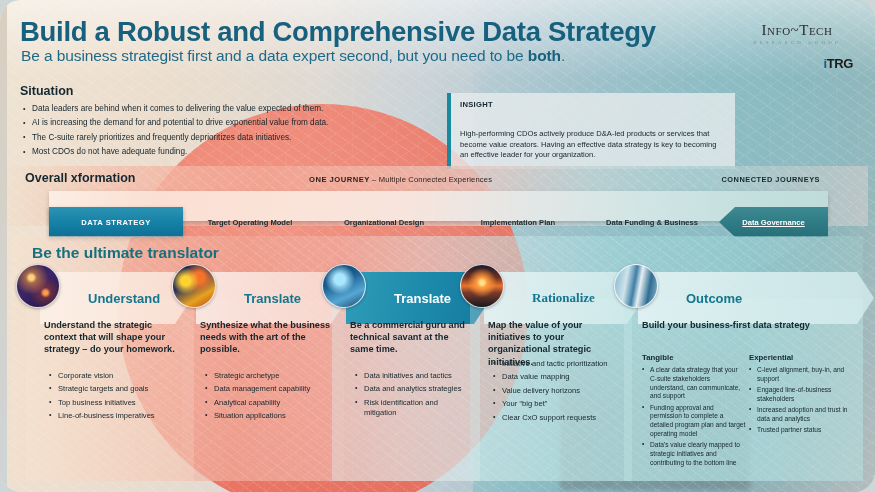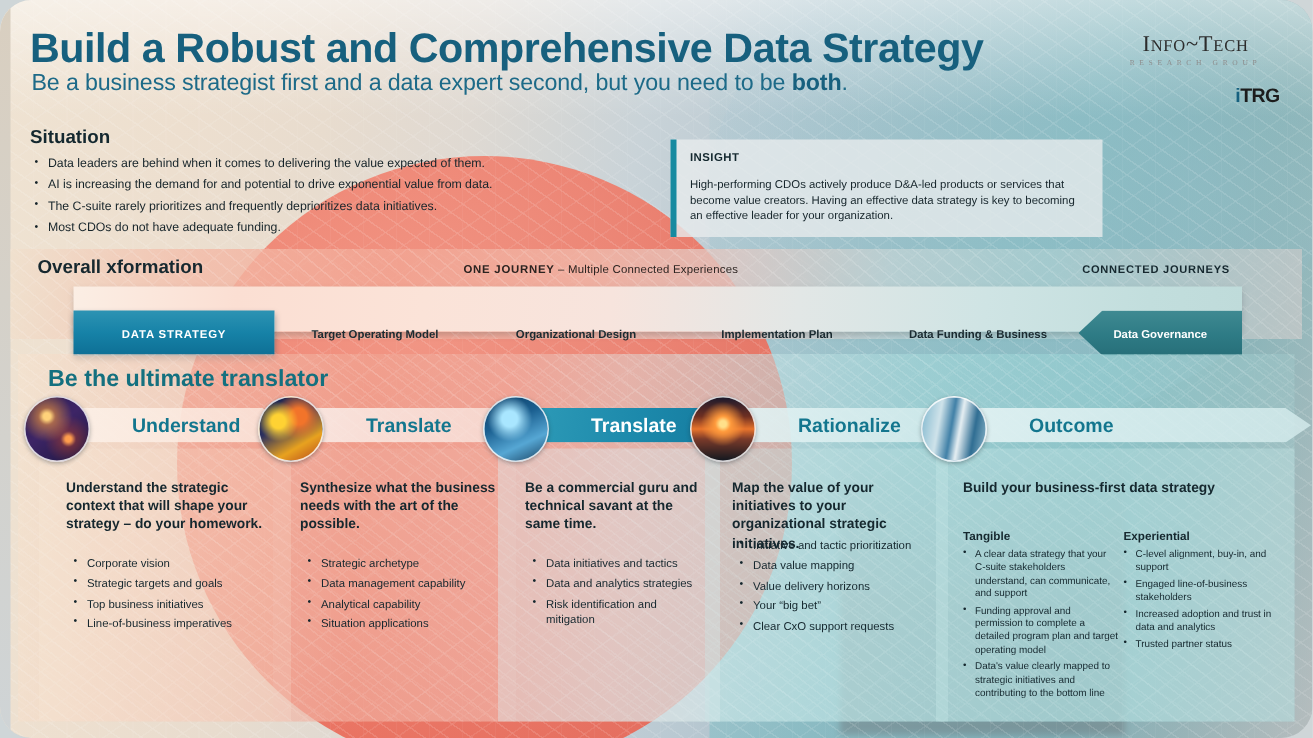--- a/index.html
+++ b/index.html
@@ -111,21 +111,21 @@
     content: "\2022"; position: absolute; left: 3px; top: -.5px; font-size: 7px; color: #16242a;
   }
 
   
   .insight {
     position: absolute; left: 447px; top: 93px; width: 288px;
     background: rgba(231,235,236,.80);
     border-left: 4px solid #178aa0;
     padding: 7px 10px 8px 9px;
   }
-  .insight-title { font-size: 7.6px; font-weight: bold; color: #14282f; letter-spacing: .3px; margin-bottom: 9px; }
+  .insight-title { font-size: 7.6px; font-weight: bold; color: #14282f; letter-spacing: .3px; margin-bottom: 20px; }
   .insight-body { font-size: 7.6px; color: #15242a; line-height: 10.6px; }
 
   
   .band-wrap { position: absolute; left: 7px; top: 166px; width: 861px; height: 60px; }
   .band-tint {
     position: absolute; inset: 0;
     background: linear-gradient(95deg, #f0e0cd 0%, #f3b9a6 15%, #f2a694 30%,
       #f0b7a8 44%, #dfc9c4 56%, #bfd2d4 68%, #a9cdd0 80%, #b7c7c8 92%, #c4c8c8 100%);
     opacity: .80;
   }
@@ -162,20 +162,21 @@
   .band-seg.active {
     background: linear-gradient(180deg, #2d93b3 0%, #1682a7 50%, #0e6f95 100%);
     color: #ffffff; letter-spacing: .55px;
     box-shadow: 0 2px 4px rgba(30,60,75,.4);
   }
   .band-seg.last {
     background: linear-gradient(180deg, #3f8a92 0%, #2e7b85 55%, #276f79 100%);
     color: #ffffff;
     clip-path: polygon(16px 0, 100% 0, 100% 100%, 16px 100%, 0 50%);
     box-shadow: 0 2px 4px rgba(30,60,75,.35);
+    text-decoration: underline;
   }
 
   
   .main-panel {
     position: absolute; left: 12px; top: 236px; width: 851px; height: 245px;
   }
   .panel-bg {
     position: absolute; inset: 0;
     background: linear-gradient(93deg,
       rgba(245,226,206,.62) 0%, rgba(243,196,178,.62) 14%, rgba(240,165,147,.60) 27%,
@@ -198,21 +199,21 @@
     position: absolute; top: 33px; height: 212px;
   }
   .stage-body-bg { position: absolute; left: 0; top: 30px; width: 100%; height: 182px; }
   .s1 .stage-body-bg { background: rgba(250,235,220,.22); }
   .s2 .stage-body-bg { background: rgba(244,200,186,.18); }
   .s3 .stage-body-bg { background: rgba(222,233,236,.42); }
   .s4 .stage-body-bg { background: rgba(200,231,232,.34); }
   .s5 .stage-body-bg { background: rgba(198,232,232,.38); }
 
   .chev {
-    position: absolute; left: 14px; top: 3px; height: 23px;
+    position: absolute; left: 14px; top: 3px; height: 52px;
     display: flex; align-items: center;
     clip-path: polygon(0 0, calc(100% - 17px) 0, 100% 50%, calc(100% - 17px) 100%, 0 100%);
   }
   .chev-label {
     font-size: 13px; font-weight: bold;
     padding-left: 48px; white-space: nowrap;
   }
   .chev.light { background: linear-gradient(95deg, rgba(252,240,231,.92), rgba(251,232,222,.80)); }
   .chev.light .chev-label { color: #13768e; }
   .chev.pale  { background: linear-gradient(95deg, rgba(250,238,233,.88), rgba(249,230,223,.72)); }
@@ -371,21 +372,21 @@
           <div class="avatar av-translate"></div>
           <div class="stage-head">Be a commercial guru and technical savant at the same time.</div>
           <ul class="stage-bul" style="top: 102px;">
             <li>Data initiatives and tactics</li>
             <li>Data and analytics strategies</li>
             <li>Risk identification and mitigation</li>
           </ul>
         </div>
         <div class="stage s4" style="left: 458px; width: 162px;">
           <div class="stage-body-bg"></div>
-          <div class="chev ice" style="width: 160px;">
+          <div class="chev ice" style="width: 160px; font-family: Liberation Serif, serif;">
             <span class="chev-label">Rationalize</span>
           </div>
           <div class="avatar av-rationalize"></div>
           <div class="stage-head">Map the value of your initiatives to your organizational strategic initiatives.</div>
           <ul class="stage-bul" style="top: 90px;">
             <li>Initiative and tactic prioritization</li>
             <li>Data value mapping</li>
             <li>Value delivery horizons</li>
             <li>Your “big bet”</li>
             <li>Clear CxO support requests</li>

